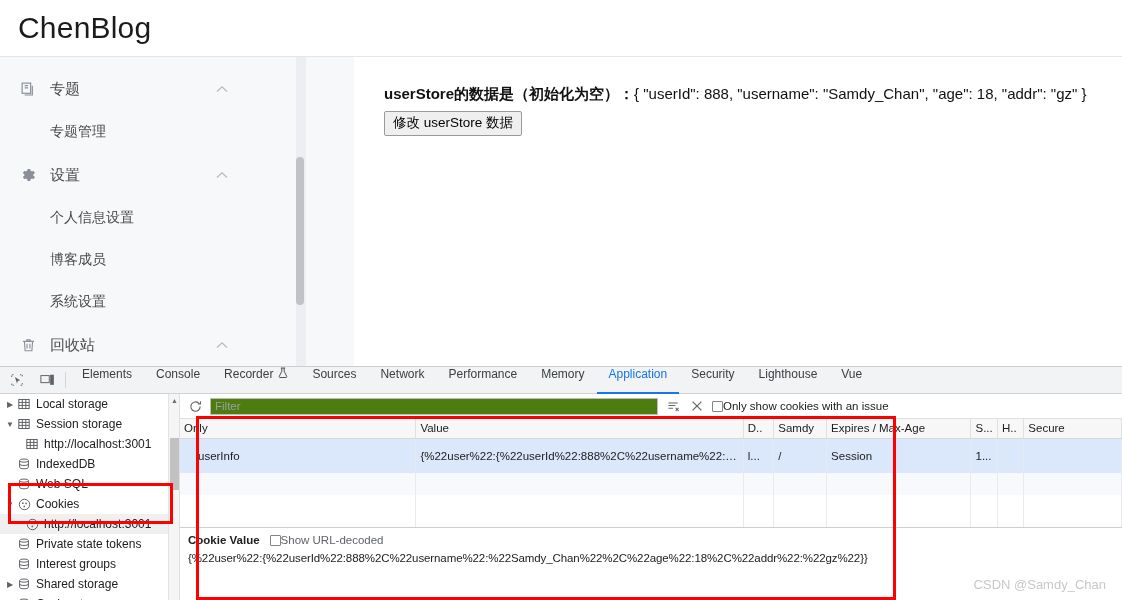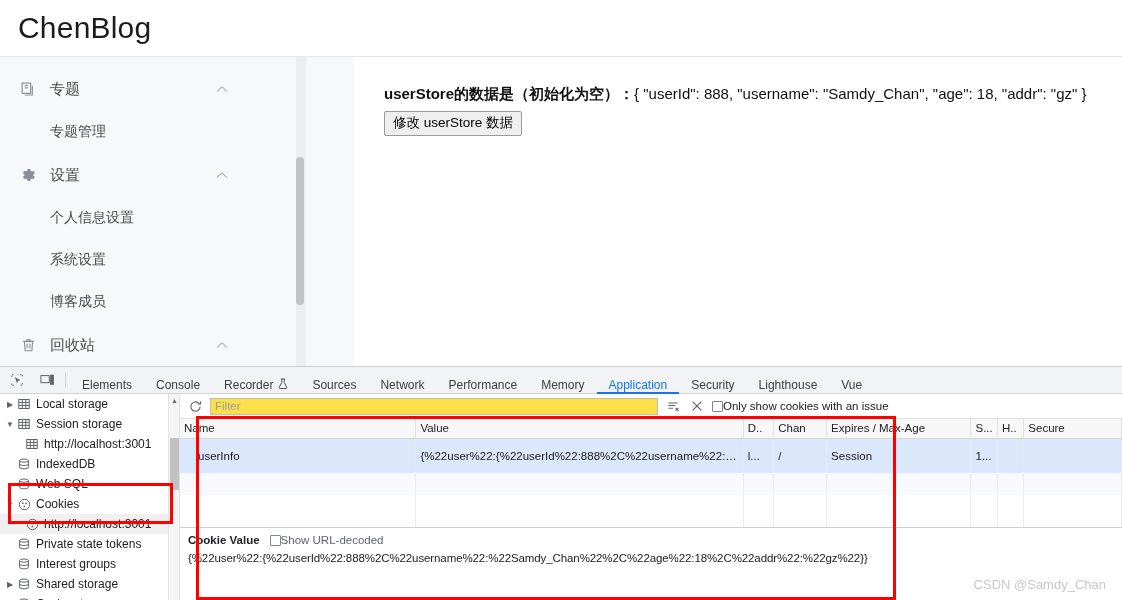--- a/index.html
+++ b/index.html
@@ -97,21 +97,21 @@
     border-bottom: 1px solid #d0d2d4;
   }
   .dt-tool-icons { display: flex; align-items: center; padding: 0 5px 0 6px; gap: 8px; }
   .dt-icon-btn {
     width: 22px; height: 22px; display: flex; align-items: center; justify-content: center;
     color: #5f6368; cursor: pointer; border-radius: 2px;
   }
   .dt-sep { width: 1px; background: #d3d5d7; margin: 5px 4px 5px 2px; }
   .dt-tabs { display: flex; align-items: stretch; }
   .dt-tab {
-    padding: 0 12px; display: flex; align-items: flex-end;
+    padding: 0 12px; display: flex; align-items: flex-start;
     color: #3c4043; font-size: 12px; cursor: pointer;
     border-bottom: 2px solid transparent; margin-bottom: -1px;
   }
   .dt-tab.active { color: #1a73e8; border-bottom-color: #1a73e8; }
 
   .dt-main { display: flex; height: 206px; }
 
   
   .dt-tree {
     width: 180px; flex: none; background: #ffffff;
@@ -145,21 +145,21 @@
   }
 
   
   .dt-cookie { flex: 1 1 auto; position: relative; background: #ffffff; overflow: hidden; }
   .ck-toolbar {
     height: 25px; display: flex; align-items: center; gap: 6px;
     padding: 0 6px; background: #ffffff; border-bottom: 1px solid #e0e0e0;
   }
   .ck-refresh { width: 18px; height: 18px; color: #5f6368; display: flex; align-items: center; justify-content: center; cursor: pointer; }
   .ck-filter {
-    width: 448px; height: 17px; border: 1px solid #bdbdbd; background: #fde047;
+    width: 448px; height: 17px; border: 1px solid #bdbdbd; background: #4d7c0f;
     font-size: 11.5px; color: #202124; padding: 0 4px; outline: none;
     font-family: "Liberation Sans", sans-serif;
   }
   .ck-filter::placeholder { color: #9aa0a6; }
   .ck-clear, .ck-delete {
     width: 18px; height: 18px; color: #5f6368; display: flex; align-items: center; justify-content: center; cursor: pointer;
   }
   .ck-chk-wrap { display: flex; align-items: center; gap: 0; cursor: pointer; }
   .ck-chk {
     width: 11px; height: 11px; border: 1px solid #80868b; background: #fff; border-radius: 1px; flex: none;
@@ -258,24 +258,24 @@
             <svg width="12" height="8" viewBox="0 0 12 8" fill="none" stroke="currentColor" stroke-width="1.2">
                 <path d="M1 6.5L6 1.8l5 4.7"></path>
               </svg>
           </span>
         </div>
 
         <div class="menu-sub">
           <span>个人信息设置</span>
         </div>
         <div class="menu-sub">
+          <span>博客成员</span>
+        </div>
+        <div class="menu-sub">
           <span>系统设置</span>
-        </div>
-        <div class="menu-sub">
-          <span>博客成员</span>
         </div>
 
         <div class="menu-group-title">
           <span class="menu-icon">
             <svg width="17" height="17" viewBox="0 0 20 20" fill="none" stroke="currentColor" stroke-width="1.3">
               <path d="M3.5 5.2h13M8 5.2V3.4h4v1.8"></path>
               <path d="M5.2 5.2l.8 11h8l.8-11"></path>
               <path d="M8.3 8v5.5M11.7 8v5.5"></path>
             </svg>
           </span>
@@ -529,24 +529,24 @@
                 <col style="width:322px">
                 <col style="width:30px">
               <col style="width:52px">
                 <col style="width:142px">
                 <col style="width:26px">
               <col style="width:26px">
                 <col style="width:96px">
             </colgroup>
             <thead>
               <tr>
-                <th>Name</th>
+                <th>Only</th>
                 <th>Value</th>
                 <th>D..</th>
-                <th>Chan</th>
+                <th>Samdy</th>
                 <th>Expires / Max-Age</th>
                 <th>S...</th>
                 <th>H..</th>
                 <th>Secure</th>
               </tr>
             </thead>
             <tbody>
               <tr class="ck-row-sel">
                 <td>userInfo</td>
                 <td>{%22user%22:{%22userId%22:888%2C%22username%22:%22Sam...</td>

